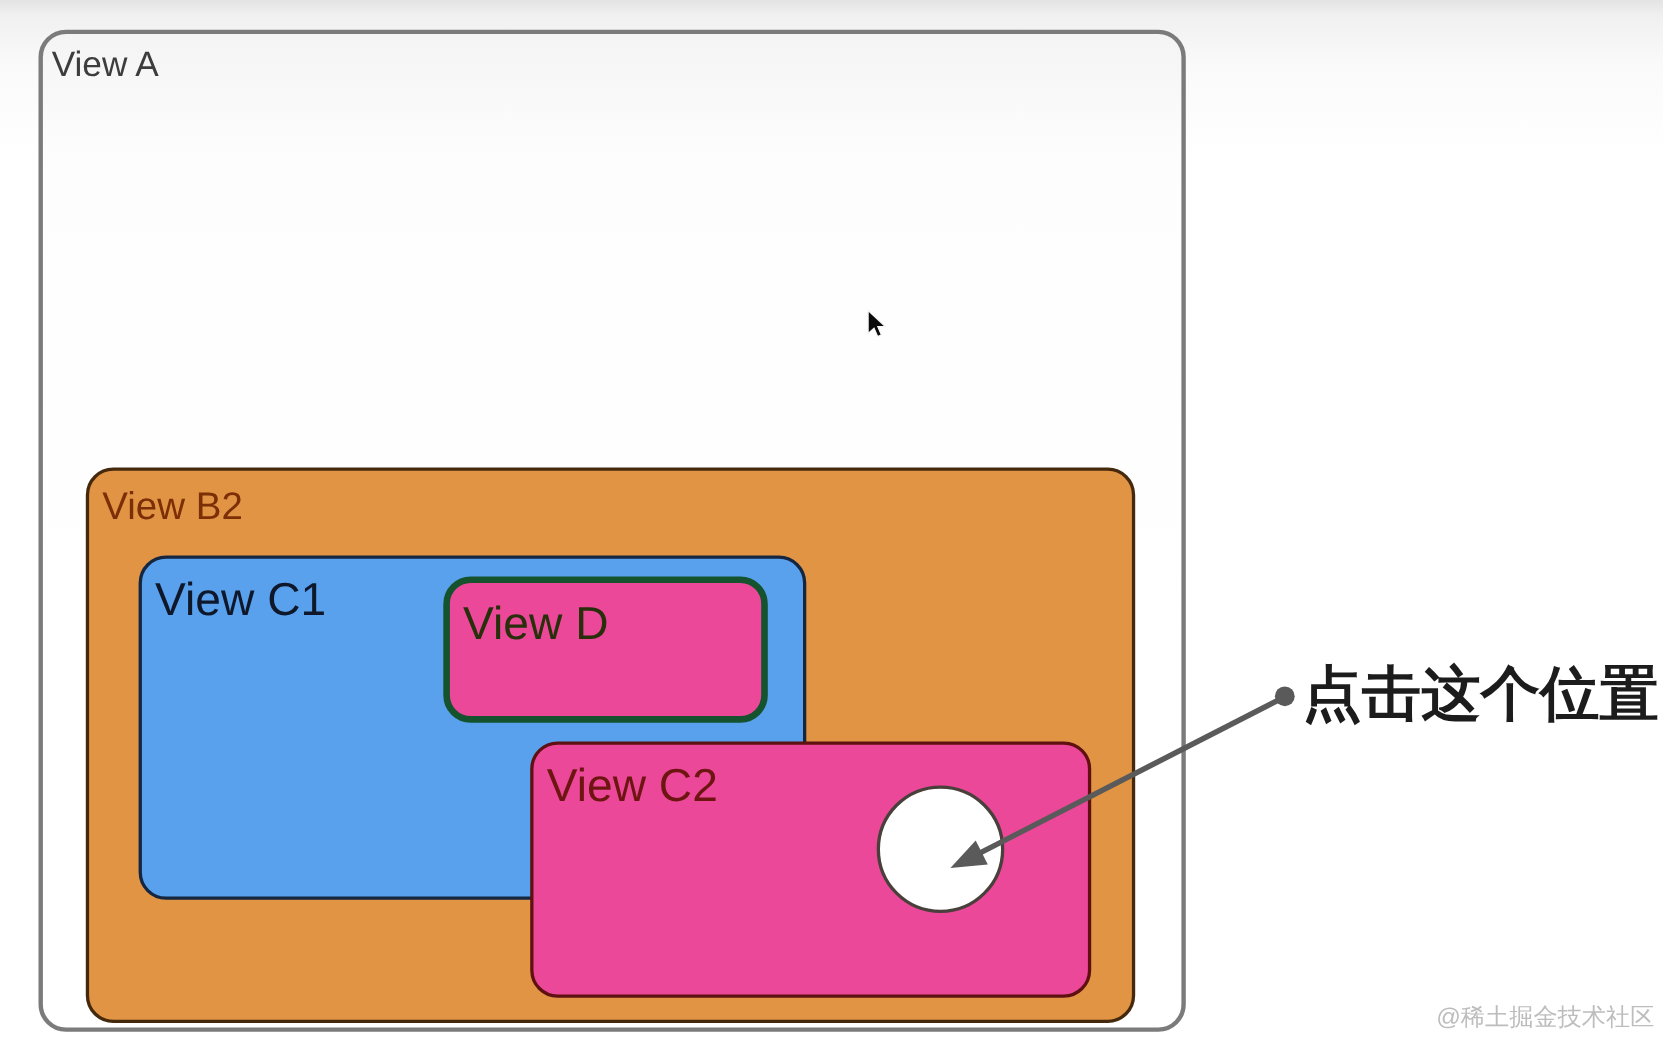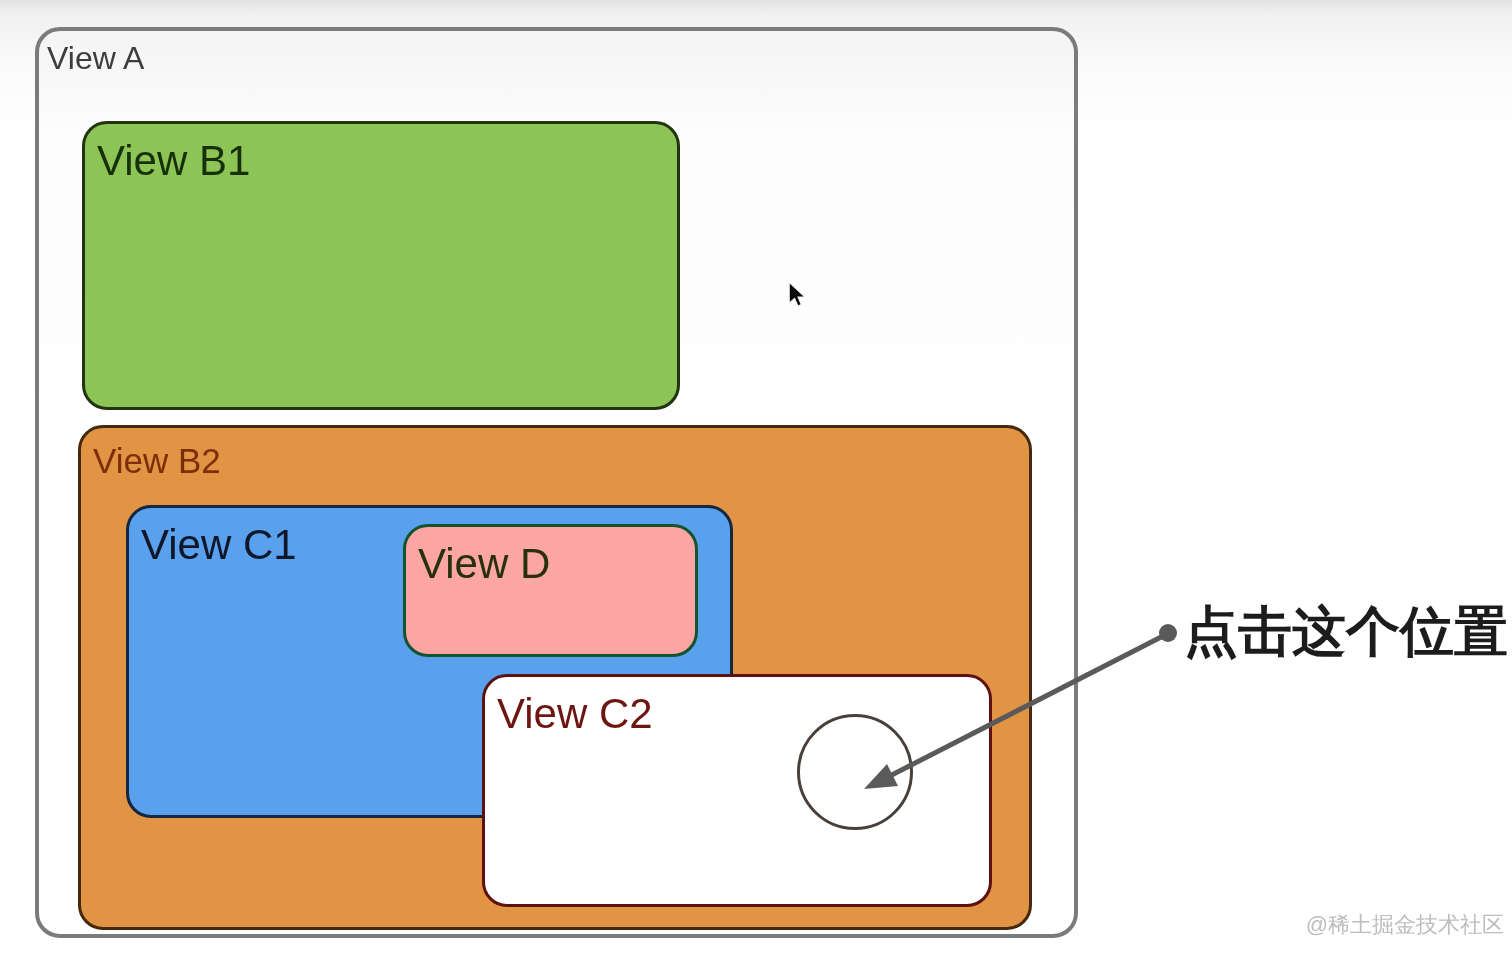--- a/index.html
+++ b/index.html
@@ -36,27 +36,27 @@
   .view-b2 > .box-label { color: #7c2e07; font-size: 35px; }
 
   .view-c1 {
     left: 45px; top: 77px; width: 607px; height: 313px;
     background: #59a0ed; border: 3px solid #152640;
   }
   .view-c1 > .box-label { color: #0f172a; }
 
   .view-d {
     left: 322px; top: 96px; width: 295px; height: 133px;
-    background: #fca5a5; border: 3px solid #14532d;
+    background: #ec4899; border: 6px solid #14532d;
   }
   .view-d > .box-label { color: #272f0b; }
 
   .view-c2 {
     left: 401px; top: 246px; width: 510px; height: 233px;
-    background: #ffffff; border: 3px solid #5e1110;
+    background: #ec4899; border: 3px solid #5e1110;
   }
   .view-c2 > .box-label { color: #6d1510; }
 
   .box-label {
     position: absolute; left: 12px; top: 14px;
     font-size: 42px; line-height: 1.1; white-space: nowrap;
   }
 
   .target-circle {
     position: absolute; left: 312px; top: 37px;
@@ -80,23 +80,20 @@
   .mouse-cursor { position: absolute; left: 787px; top: 281px; width: 22px; height: 30px; }
 </style>
 </head>
 <body>
 
 <div class="stage">
 
   <div class="box view-a">
     <span class="box-label">View A</span>
 
-    <div class="box view-b1">
-      <span class="box-label">View B1</span>
-    </div>
 
     <div class="box view-b2">
       <span class="box-label">View B2</span>
 
       <div class="box view-c1">
         <span class="box-label">View C1</span>
       </div>
 
       <div class="box view-d">
         <span class="box-label">View D</span>

